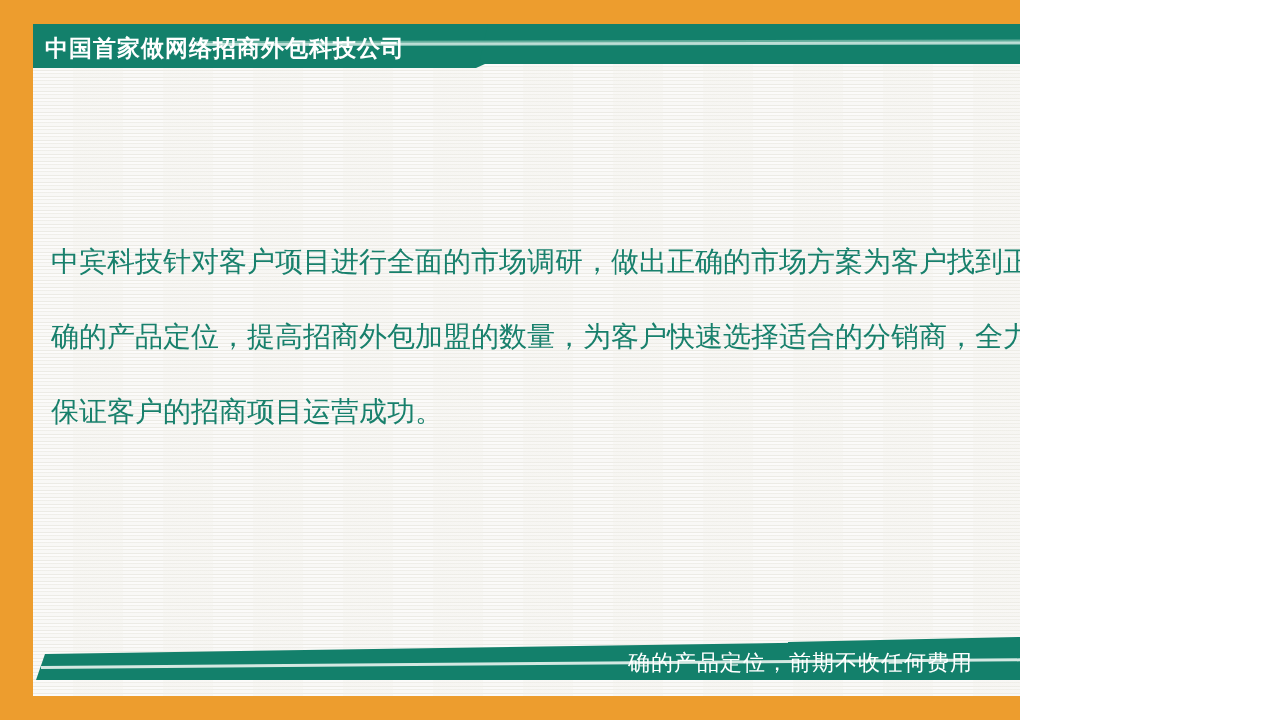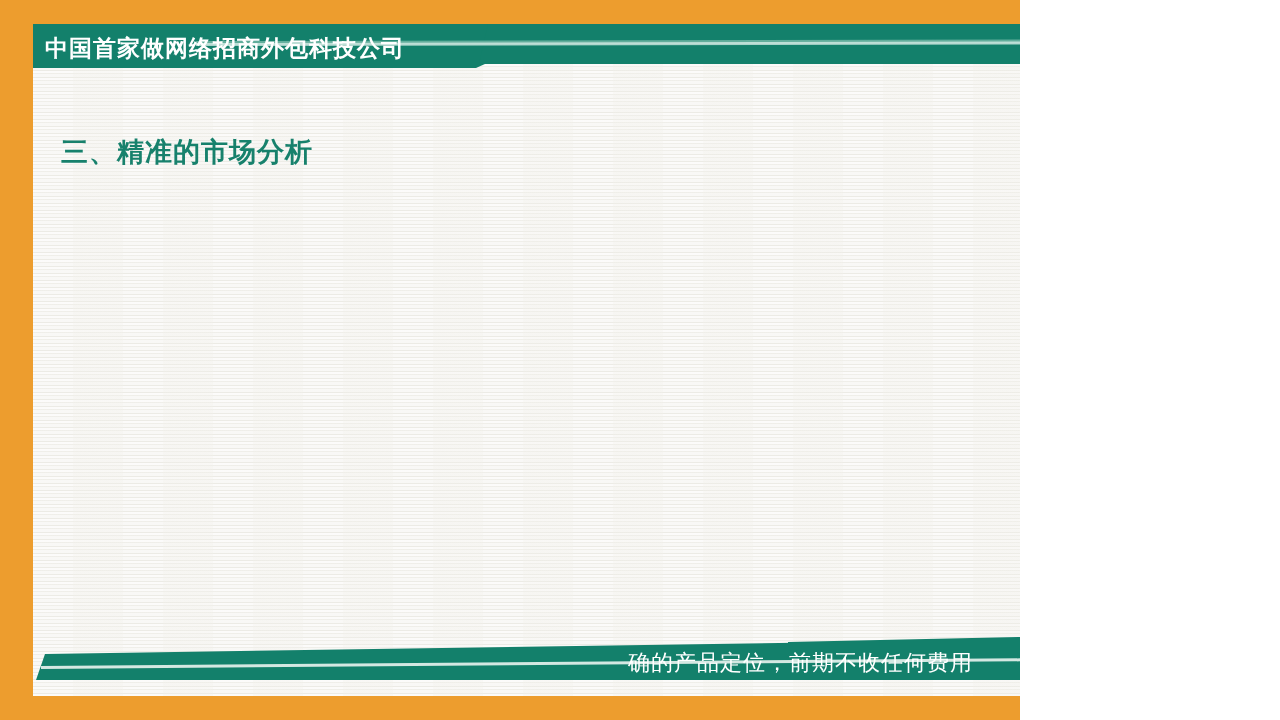--- a/index.html
+++ b/index.html
@@ -163,22 +163,26 @@
 
       <polygon points="163,17 1213,15 1213,19 163,21" fill="#62AE9C"></polygon>
       <polygon points="163,19 1213,17 1213,20 163,22" fill="#DCEFE9" opacity="0.75"></polygon>
     </svg>
   </div>
 
   <div class="header-title">中国首家做网络招商外包科技公司</div>
 
   <div class="content">
 
-    <div class="section-title">三、精准的市场分析</div>
 
+    <div class="body-copy">
+      <p>中宾科技针对客户项目进行全面的市场调研，做出正确的市场方案为客户找到正</p>
+      <p>确的产品定位，提高招商外包加盟的数量，为客户快速选择适合的分销商，全力</p>
+      <p>保证客户的招商项目运营成功。</p>
+    </div>
 
   </div>
 
   <div class="footer-band">
     <svg width="1214" height="56" viewBox="0 0 1214 56" xmlns="http://www.w3.org/2000/svg">
 
       <polygon points="12,22 1214,4 1214,48 3,48" fill="#13806B"></polygon>
 
       <polygon points="755,10 1214,0 1214,48 755,48" fill="#13806B"></polygon>
 

